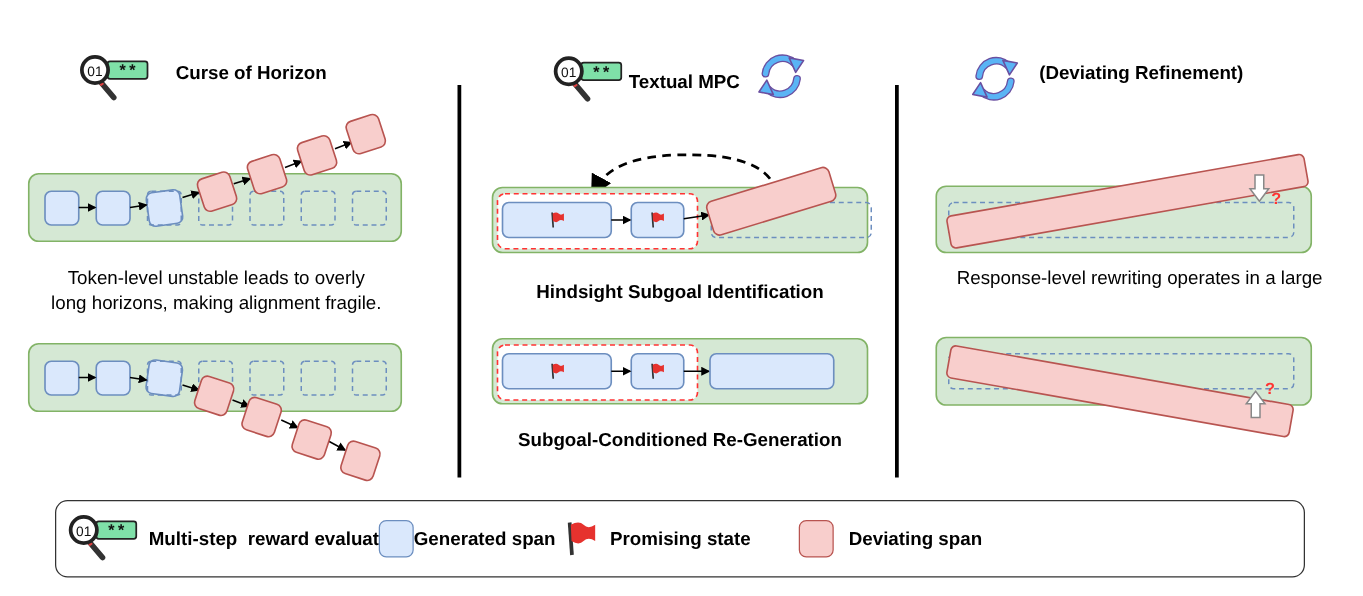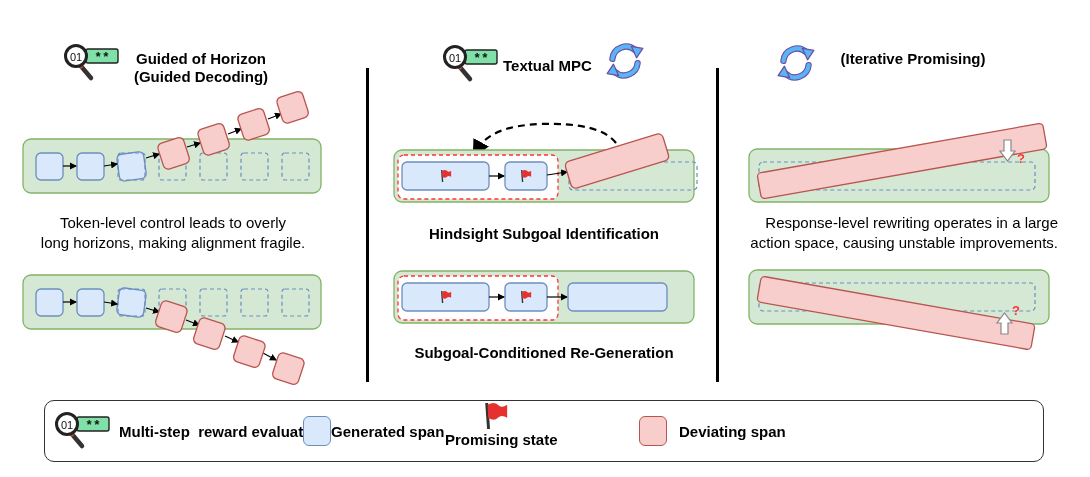--- a/index.html
+++ b/index.html
@@ -43,22 +43,21 @@
 <div>
   <svg style="left:64px;top:43px;" width="58" height="40" viewBox="0 0 58 40">
     <rect x="22" y="6" width="32" height="14" rx="2" fill="#7fe0a8" stroke="#222" stroke-width="1.4"></rect>
     <text x="38" y="18" text-anchor="middle" font-family="Liberation Mono, monospace" font-weight="bold" font-size="13" class="icon-stars" fill="#111">**</text>
     <line x1="16" y1="22" x2="27" y2="35" stroke="#333" stroke-width="4.5" stroke-linecap="round"></line>
     <line x1="15" y1="21" x2="18" y2="25" stroke="#e04040" stroke-width="3"></line>
     <circle cx="12" cy="13" r="10.5" fill="#fff" stroke="#222" stroke-width="3"></circle>
     <text x="12" y="17.5" text-anchor="middle" font-family="Liberation Sans, sans-serif" font-size="11" class="icon-digits" fill="#111">01</text>
   </svg>
   <div class="abs title" style="left:126px;top:50px;width:150px;">
-    <div>Guided of Horizon</div>
-    <div>(Guided Decoding)</div>
+    <div>Curse of Horizon</div>
   </div>
 
   <svg style="left:0;top:0;" width="360" height="390">
     <rect x="23" y="139" width="298" height="54" rx="8" fill="#d5e8d4" stroke="#82b366" stroke-width="1.3"></rect>
     <rect x="36" y="153" width="27" height="27" rx="5" fill="#dae8fc" stroke="#6c8ebf" stroke-width="1.3"></rect>
     <rect x="77" y="153" width="27" height="27" rx="5" fill="#dae8fc" stroke="#6c8ebf" stroke-width="1.3"></rect>
     <rect x="118" y="153" width="27" height="27" rx="5" fill="#dae8fc" stroke="#6c8ebf" stroke-width="1.3" transform="rotate(-8 131 166)"></rect>
     <g fill="none" stroke="#6c8ebf" stroke-width="1.2" stroke-dasharray="4,3">
       <rect x="118" y="153" width="27" height="27" rx="3"></rect>
       <rect x="159" y="153" width="27" height="27" rx="3"></rect>
@@ -76,21 +75,21 @@
     </g>
     <g fill="#f8cecc" stroke="#b85450" stroke-width="1.3">
       <rect x="160" y="140" width="27" height="27" rx="5" transform="rotate(-18 173 153)"></rect>
       <rect x="200" y="126" width="27" height="27" rx="5" transform="rotate(-18 213 139)"></rect>
       <rect x="240" y="111" width="27" height="27" rx="5" transform="rotate(-18 253 124)"></rect>
       <rect x="279" y="94" width="27" height="27" rx="5" transform="rotate(-18 292 107)"></rect>
     </g>
   </svg>
 
   <div class="abs caption" style="left:18px;top:213px;width:310px;">
-    <div>Token-level control leads to overly</div>
+    <div>Token-level unstable leads to overly</div>
     <div>long horizons, making alignment fragile.</div>
   </div>
 
   <svg style="left:0;top:0;" width="360" height="390">
     <rect x="23" y="275" width="298" height="54" rx="8" fill="#d5e8d4" stroke="#82b366" stroke-width="1.3"></rect>
     <rect x="36" y="289" width="27" height="27" rx="5" fill="#dae8fc" stroke="#6c8ebf" stroke-width="1.3"></rect>
     <rect x="77" y="289" width="27" height="27" rx="5" fill="#dae8fc" stroke="#6c8ebf" stroke-width="1.3"></rect>
     <rect x="118" y="289" width="27" height="27" rx="5" fill="#dae8fc" stroke="#6c8ebf" stroke-width="1.3" transform="rotate(8 131 302)"></rect>
     <g fill="none" stroke="#6c8ebf" stroke-width="1.2" stroke-dasharray="4,3">
       <rect x="118" y="289" width="27" height="27" rx="3"></rect>
@@ -165,33 +164,32 @@
   <div class="abs bold-caption" style="left:394px;top:344px;width:300px;">Subgoal-Conditioned Re-Generation</div>
 </div>
 
 <div class="divider" style="left:716px;top:68px;height:314px;"></div>
 
 <div>
   <svg style="left:775px;top:42px;" width="42" height="42" viewBox="0 0 40 40">
       <use href="#cycleSym"></use>
     </svg>
   <div class="abs title" style="left:818px;top:50px;width:190px;">
-    <div>(Iterative Promising)</div>
+    <div>(Deviating Refinement)</div>
   </div>
 
   <svg style="left:0;top:0;" width="1090" height="390">
     <rect x="749" y="149" width="300" height="53" rx="8" fill="#d5e8d4" stroke="#82b366" stroke-width="1.3"></rect>
     <rect x="759" y="162" width="276" height="28" rx="4" fill="none" stroke="#6c8ebf" stroke-width="1.2" stroke-dasharray="4,3"></rect>
     <rect x="757" y="148" width="290" height="26" rx="4" fill="#f8cecc" stroke="#b85450" stroke-width="1.3" transform="rotate(-10 902 161)"></rect>
     <path d="M1004,140 L1011,140 L1011,151 L1015,151 L1007.5,161 L1000,151 L1004,151 z" fill="#fff" stroke="#888" stroke-width="1.2"></path>
     <text class="qmark" x="1017" y="163" font-family="Liberation Sans, sans-serif" font-weight="bold" font-size="13" fill="#ff3333">?</text>
   </svg>
   <div class="abs caption" style="left:728px;top:213px;width:330px;text-align:right;">
     <div>Response-level rewriting operates in a large</div>
-    <div>action space, causing unstable improvements.</div>
   </div>
 
   <svg style="left:0;top:0;" width="1090" height="390">
     <rect x="749" y="270" width="300" height="54" rx="8" fill="#d5e8d4" stroke="#82b366" stroke-width="1.3"></rect>
     <rect x="759" y="283" width="276" height="28" rx="4" fill="none" stroke="#6c8ebf" stroke-width="1.2" stroke-dasharray="4,3"></rect>
     <rect x="757" y="300" width="278" height="26" rx="4" fill="#f8cecc" stroke="#b85450" stroke-width="1.3" transform="rotate(10 896 313)"></rect>
     <path d="M1001,334 L1008,334 L1008,323 L1012,323 L1004.5,313 L997,323 L1001,323 z" fill="#fff" stroke="#888" stroke-width="1.2"></path>
     <text class="qmark" x="1012" y="315" font-family="Liberation Sans, sans-serif" font-weight="bold" font-size="13" fill="#ff3333">?</text>
   </svg>
 </div>
@@ -205,21 +203,21 @@
       <line x1="15" y1="21" x2="18" y2="25" stroke="#e04040" stroke-width="3"></line>
       <circle cx="12" cy="13" r="10.5" fill="#fff" stroke="#222" stroke-width="3"></circle>
       <text x="12" y="17.5" text-anchor="middle" font-family="Liberation Sans, sans-serif" font-size="11" class="icon-digits" fill="#111">01</text>
     </svg>
     <span class="legend-label" style="margin-left:6px;white-space:pre;">Multi-step  reward evaluation</span>
   </div>
   <div class="legend-item" style="left:258px;">
     <div style="width:26px;height:28px;background:#dae8fc;border:1.3px solid #6c8ebf;border-radius:6px;"></div>
     <span class="legend-label" style="">Generated span</span>
   </div>
-  <div class="legend-item" style="left:390px;flex-direction:column;">
+  <div class="legend-item" style="left:407px;">
     <svg style="position:relative;" width="26" height="30" viewBox="0 0 14 16">
         <use href="#flagSym"></use>
       </svg>
     <span class="legend-label" style="margin-left:10px;">Promising state</span>
   </div>
   <div class="legend-item" style="left:594px;">
     <div style="width:26px;height:28px;background:#f8cecc;border:1.3px solid #b85450;border-radius:6px;"></div>
     <span class="legend-label" style="margin-left:12px;">Deviating span</span>
   </div>
 </div>

